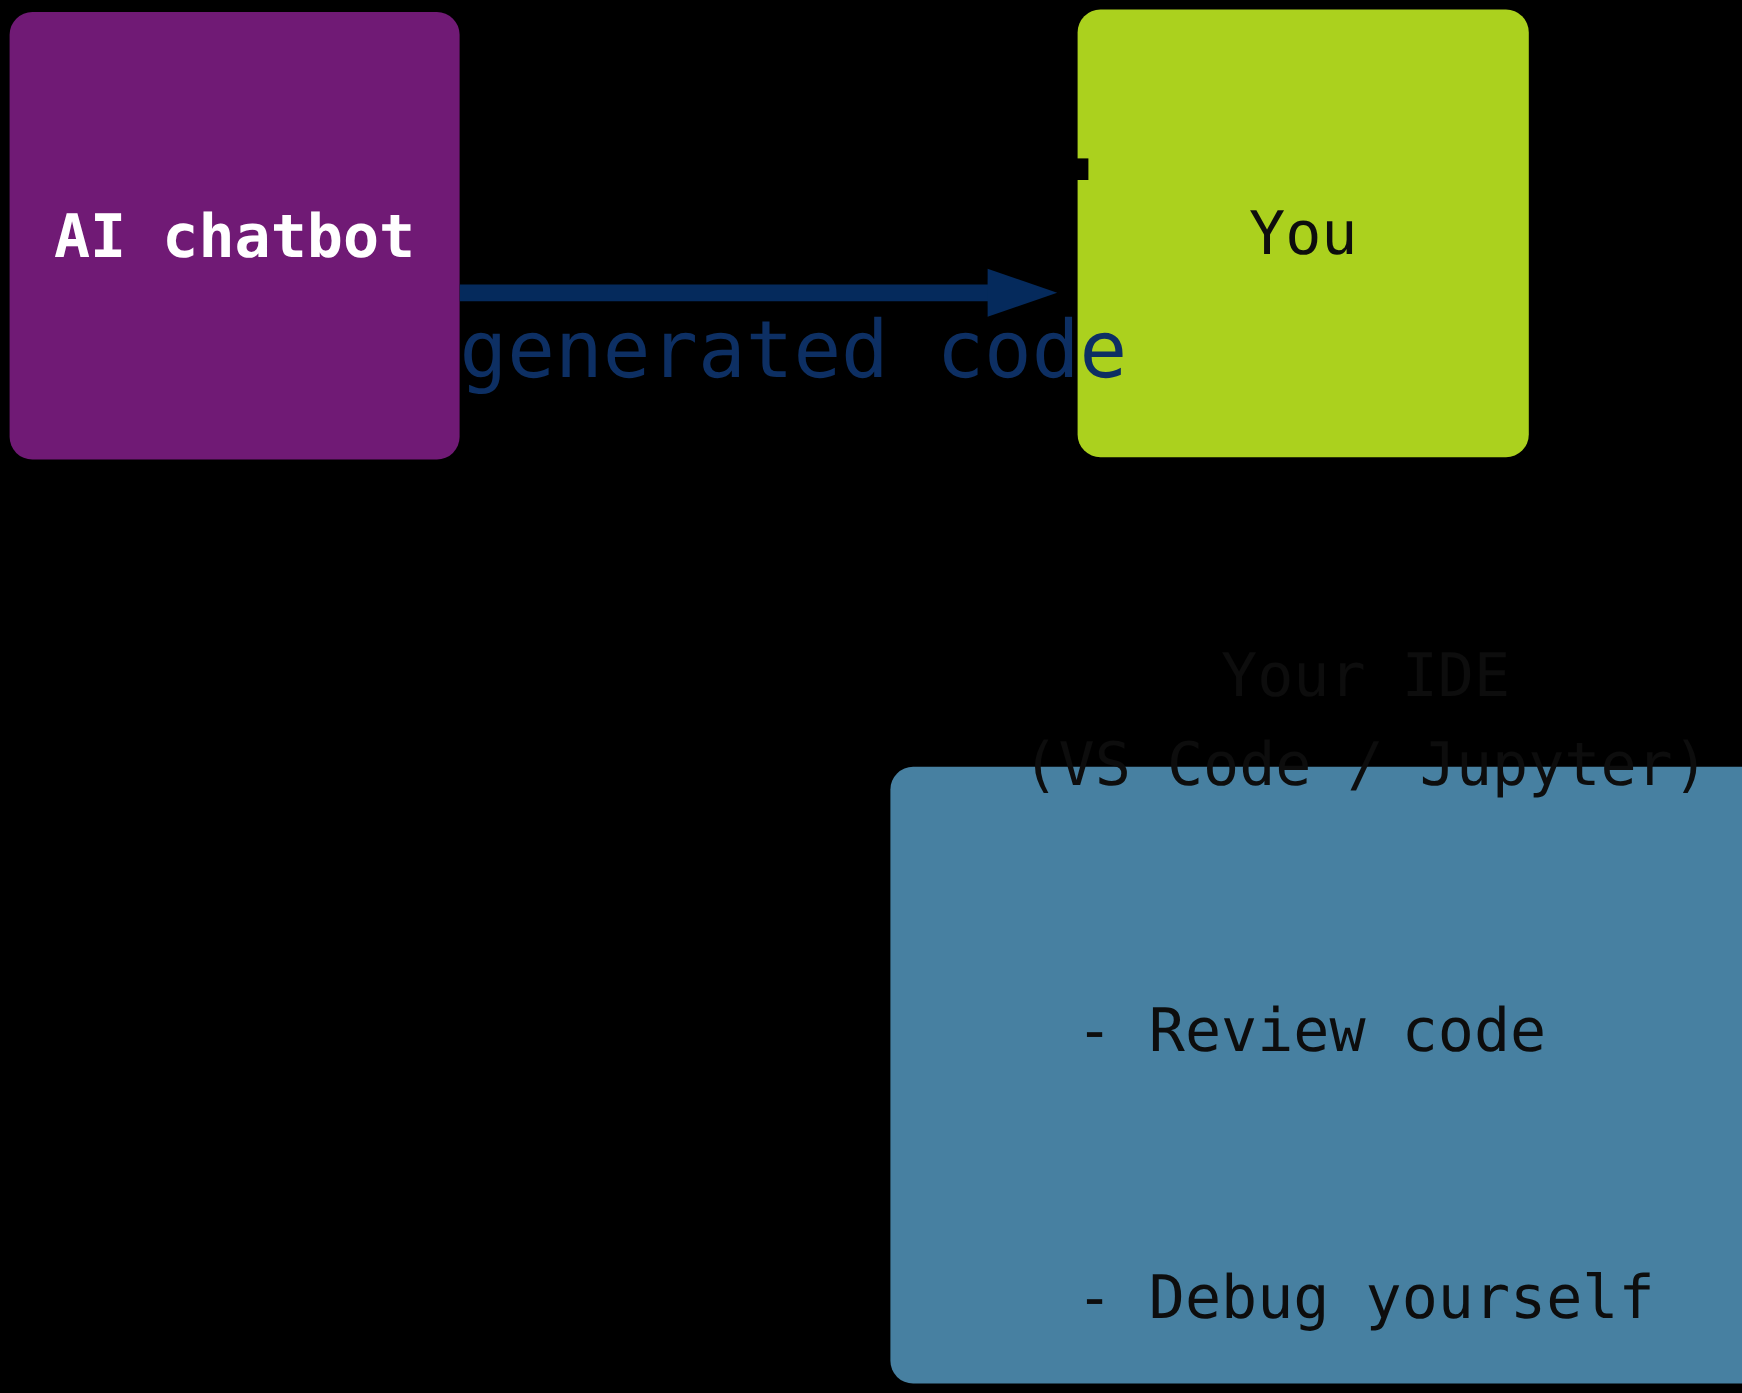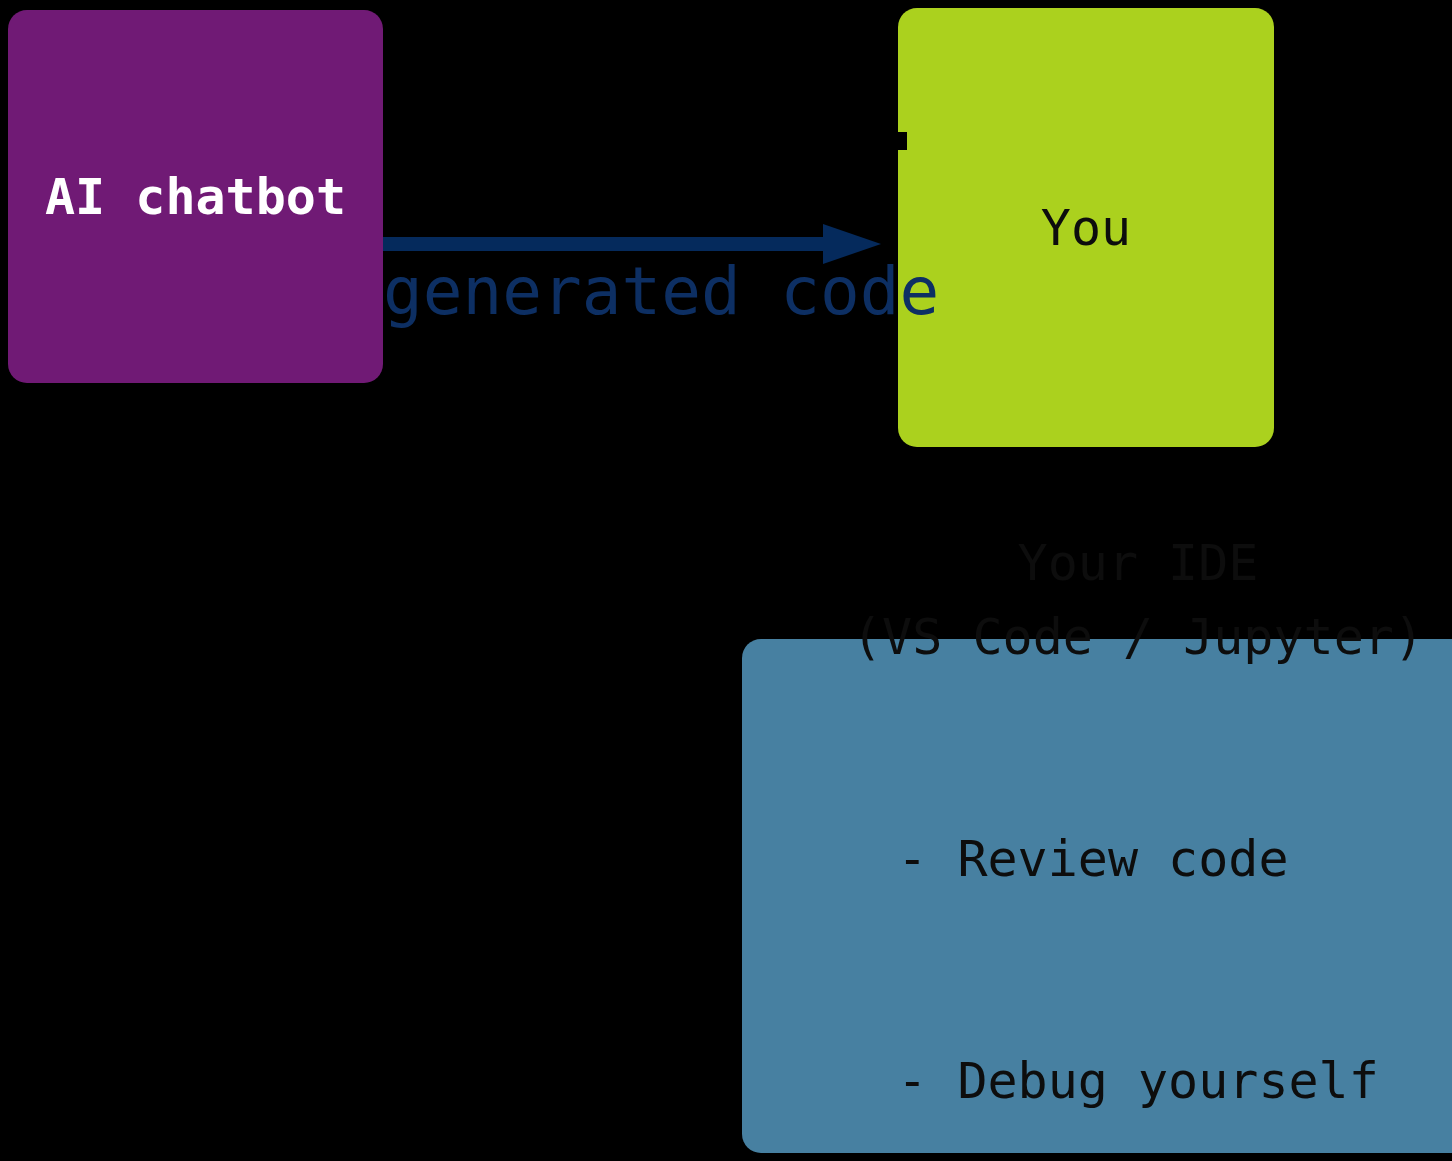--- a/index.html
+++ b/index.html
@@ -21,21 +21,21 @@
     text-align: center;
     font-size: 50px;
     line-height: 74px;
     white-space: pre;
   }
   #chatbot-box {
     left: 8px; top: 10px; width: 375px; height: 373px;
     background: #052a5c; color: #ffffff;
   }
   #you-box {
-    left: 898px; top: 8px; width: 376px; height: 439px;
+    left: 898px; top: 8px; width: 376px; height: 373px;
     background: #abd11e; color: #0d0d0d;
   }
   #ide-box {
     left: 742px; top: 639px; width: 706px; height: 514px;
     background: #4780a1; color: #0d0d0d; padding-left: 43px;
   }
   .bullets {
     text-align: left;
   }
   .spacer-line { height: 74px; }

